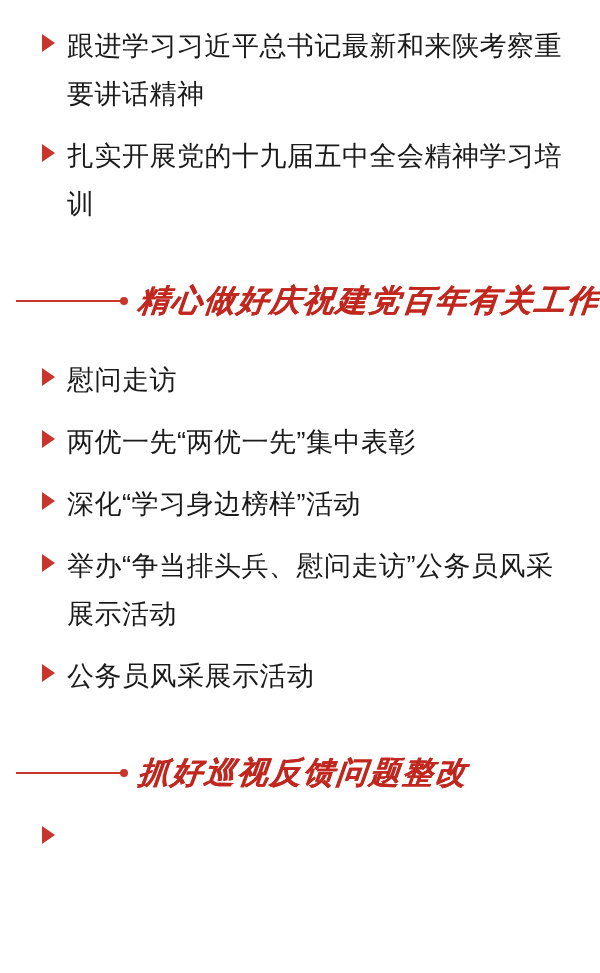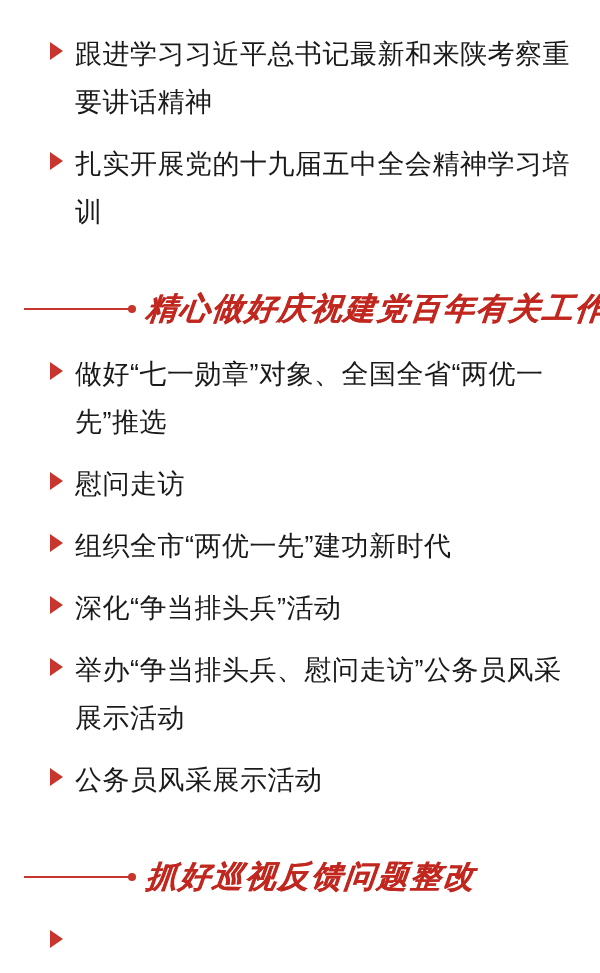--- a/index.html
+++ b/index.html
@@ -12,21 +12,21 @@
     height: 973px;
     overflow: hidden;
     font-family: "Liberation Sans", sans-serif;
     color: #1c1c1c;
   }
   .page {
     position: relative;
     width: 600px;
     height: 973px;
     background: #ffffff;
-    padding: 16px;
+    padding: 8px;
     box-sizing: border-box;
   }
 
   
   .bullet-item {
     display: flex;
     align-items: flex-start;
     padding: 0 14px 0 34px;
     box-sizing: border-box;
   }
@@ -114,44 +114,40 @@
 
   <div class="section-header">
     <span class="header-rule">
       <span class="header-dot"></span>
     </span>
     <span class="header-title">精心做好庆祝建党百年有关工作</span>
   </div>
 
   <div class="gap-sm"></div>
 
-  <div class="bullet-item">
-    <span class="bullet-mark"></span>
-    <span class="bullet-text">做好“七一勋章”对象、全国全省“两优一先”推选</span>
-  </div>
 
   <div class="gap-sm"></div>
 
   <div class="bullet-item">
     <span class="bullet-mark"></span>
     <span class="bullet-text">慰问走访</span>
   </div>
 
   <div class="gap-sm"></div>
 
   <div class="bullet-item">
     <span class="bullet-mark"></span>
-    <span class="bullet-text">组织全市“两优一先”建功新时代</span>
+    <span class="bullet-text">两优一先“两优一先”集中表彰</span>
   </div>
 
   <div class="gap-sm"></div>
 
   <div class="bullet-item">
     <span class="bullet-mark"></span>
-    <span class="bullet-text">深化“争当排头兵”活动</span>
+    <span class="bullet-text">深化“学习身边榜样”活动</span>
   </div>
 
   <div class="gap-sm"></div>
 
   <div class="bullet-item">
     <span class="bullet-mark"></span>
     <span class="bullet-text">举办“争当排头兵、慰问走访”公务员风采展示活动</span>
   </div>
 
   <div class="gap-sm"></div>

